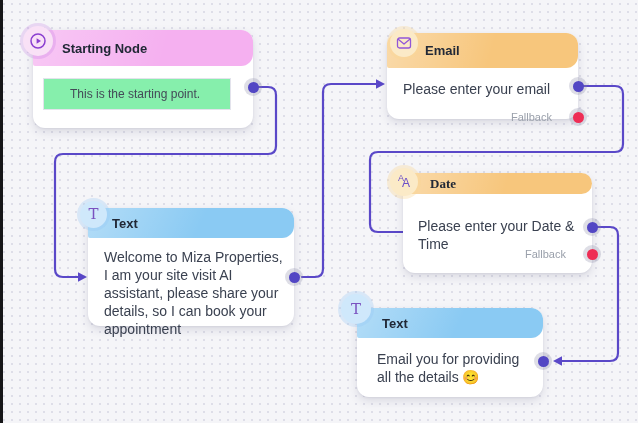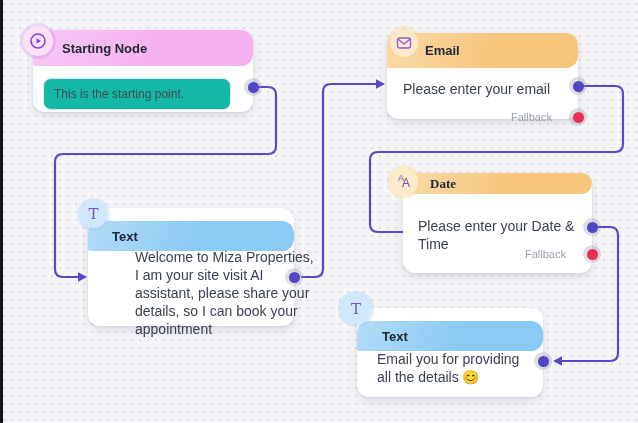--- a/index.html
+++ b/index.html
@@ -18,34 +18,34 @@
   svg.connectors{position:absolute;left:0;top:0;z-index:1;}
   svg.connectors path{fill:none;stroke:var(--accent,#5a48c8);stroke-width:2.2;stroke-linecap:round;}
   svg.connectors polygon{fill:var(--accent,#5a48c8);}
 
   .node{position:absolute;background:#fff;border-radius:12px;z-index:2;
     box-shadow:0 4px 10px rgba(60,60,100,.14),0 1px 2px rgba(60,60,100,.08);}
   .header{position:absolute;left:0;top:0;right:0;display:flex;align-items:center;
     border-radius:12px 12px 12px 2px;font-weight:700;font-size:13px;color:var(--title_text,#212836);}
   .hdr-pink  {background:linear-gradient(105deg,rgba(255,255,255,.30),rgba(255,255,255,0) 60%),var(--header_pink,#f5b0f0);}
   .hdr-orange{background:linear-gradient(105deg,rgba(255,255,255,.35),rgba(255,255,255,0) 55%),var(--header_orange,#f7c67c);}
-  .hdr-blue  {background:linear-gradient(115deg,rgba(255,255,255,.35),rgba(255,255,255,0) 55%),var(--header_blue,#8acaf3);margin-top:13px;}
+  .hdr-blue  {background:linear-gradient(115deg,rgba(255,255,255,.35),rgba(255,255,255,0) 55%),var(--header_blue,#8acaf3);}
 
   .icon-circle{position:absolute;border-radius:50%;display:flex;align-items:center;justify-content:center;z-index:3;}
   .ic-pink{background:#f9e1f6;box-shadow:0 0 0 3px rgba(186,106,222,.22);}
   .ic-cream{background:#fbeac7;box-shadow:0 0 0 3px rgba(248,214,150,.35);}
   .ic-blue{background:#cfe8fb;box-shadow:0 0 0 3px rgba(150,200,245,.30);}
   .glyph-T{font-family:"DejaVu Serif",serif;font-size:15px;color:#7a52c0;line-height:1;}
   .glyph-A{font-family:"Liberation Sans",sans-serif;color:#6b4fc8;line-height:1;font-weight:400;}
   .a-small{font-size:9px;position:relative;top:-4px;}
   .a-big{font-size:12px;position:relative;top:1px;margin-left:-2px;}
 
   .body-text{position:absolute;font-size:14px;color:var(--body_text,#3a4150);line-height:18px;}
-  .input-box{position:absolute;border:1px solid #e3e3ec;border-radius:8px;background:#14b8a6;
-    font-size:12px;color:#434a57;display:flex;align-items:center;padding-left:10px;box-sizing:border-box;}
+  .input-box{position:absolute;border:1px solid #e3e3ec;border-radius:0;background:#86efac;
+    font-size:12px;color:#434a57;display:flex;align-items:center;padding-left:26px;box-sizing:border-box;}
   .fallback{position:absolute;font-size:11px;color:var(--muted_text,#9aa0ab);}
 
   .port{position:absolute;width:18px;height:18px;border-radius:50%;z-index:4;
     background:rgba(136,136,165,.28);display:flex;align-items:center;justify-content:center;}
   .port-dot{width:11px;height:11px;border-radius:50%;}
   .pd-purple{background:var(--port_purple,#5246c4);}
   .pd-red{background:var(--port_red,#ee2d55);}
 </style>
 </head>
 <body>
@@ -55,21 +55,21 @@
 <svg class="connectors" width="638" height="423">
   <path d="M 256 87 L 268 87 Q 276 87 276 95 L 276 146 Q 276 154 268 154 L 63 154 Q 55 154 55 162 L 55 269 Q 55 277 63 277 L 79 277"></path>
   <polygon points="87,277 78,272.3 78,281.7"></polygon>
   <path d="M 302 277 L 315 277 Q 323 277 323 269 L 323 92 Q 323 84 331 84 L 377 84"></path>
   <polygon points="385,84 376,79.3 376,88.7"></polygon>
   <path d="M 582 86 L 615 86 Q 623 86 623 94 L 623 144 Q 623 152 615 152 L 378 152 Q 370 152 370 160 L 370 224 Q 370 232 378 232 L 405 232"></path>
   <path d="M 595 227 L 610 227 Q 618 227 618 235 L 618 353 Q 618 361 610 361 L 560 361"></path>
   <polygon points="553,361 562,356.3 562,365.7"></polygon>
 </svg>
 
-<div class="node" style="left:33px;top:30px;width:220px;height:82px;">
+<div class="node" style="left:33px;top:30px;width:220px;height:98px;">
   <div class="header hdr-pink" style="height:36px;padding-left:29px;">
     <span>Starting Node</span>
   </div>
   <div class="icon-circle ic-pink" style="left:-10px;top:-4px;width:30px;height:30px;">
     <svg width="18" height="18" viewBox="0 0 18 18">
       <circle cx="9" cy="9" r="7" fill="none" stroke="#8b3fd0" stroke-width="1.5"></circle>
       <path d="M7.6 6.2 L12 9 L7.6 11.8 Z" fill="#8b3fd0"></path>
     </svg>
   </div>
   <div class="input-box" style="left:10px;top:48px;width:188px;height:32px;">
@@ -100,21 +100,21 @@
   </div>
 </div>
 
 <div class="node" style="left:88px;top:208px;width:206px;height:118px;">
   <div class="header hdr-blue" style="height:30px;padding-left:24px;">
     <span>Text</span>
   </div>
   <div class="icon-circle ic-blue" style="left:-8px;top:-7px;width:27px;height:27px;">
     <span class="glyph-T">T</span>
   </div>
-  <div class="body-text" style="left:16px;top:40px;width:182px;margin-left:31px;">Welcome to Miza Properties, I am your site visit AI assistant, please share your details, so I can book your appointment</div>
+  <div class="body-text" style="left:16px;top:40px;width:182px;">Welcome to Miza Properties, I am your site visit AI assistant, please share your details, so I can book your appointment</div>
   <div class="port" style="right:-9px;top:60px;">
     <div class="port-dot pd-purple"></div>
   </div>
 </div>
 
 <div class="node" style="left:403px;top:173px;width:189px;height:100px;">
   <div class="header hdr-orange" style="height:21px;padding-left:27px;font-family:Liberation Serif, serif;">
     <span>Date</span>
   </div>
   <div class="icon-circle ic-cream" style="left:-13px;top:-5px;width:28px;height:28px;">

